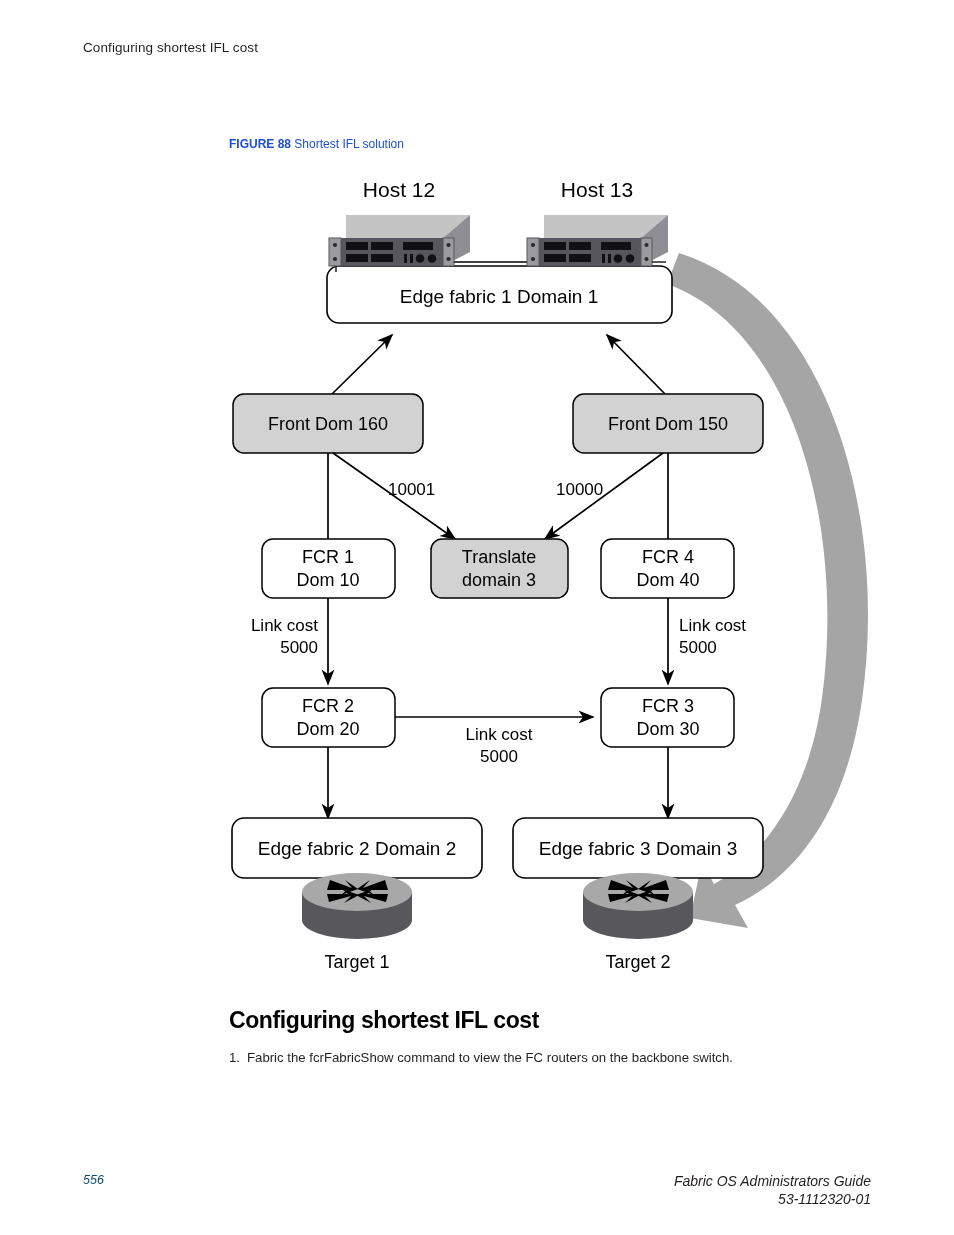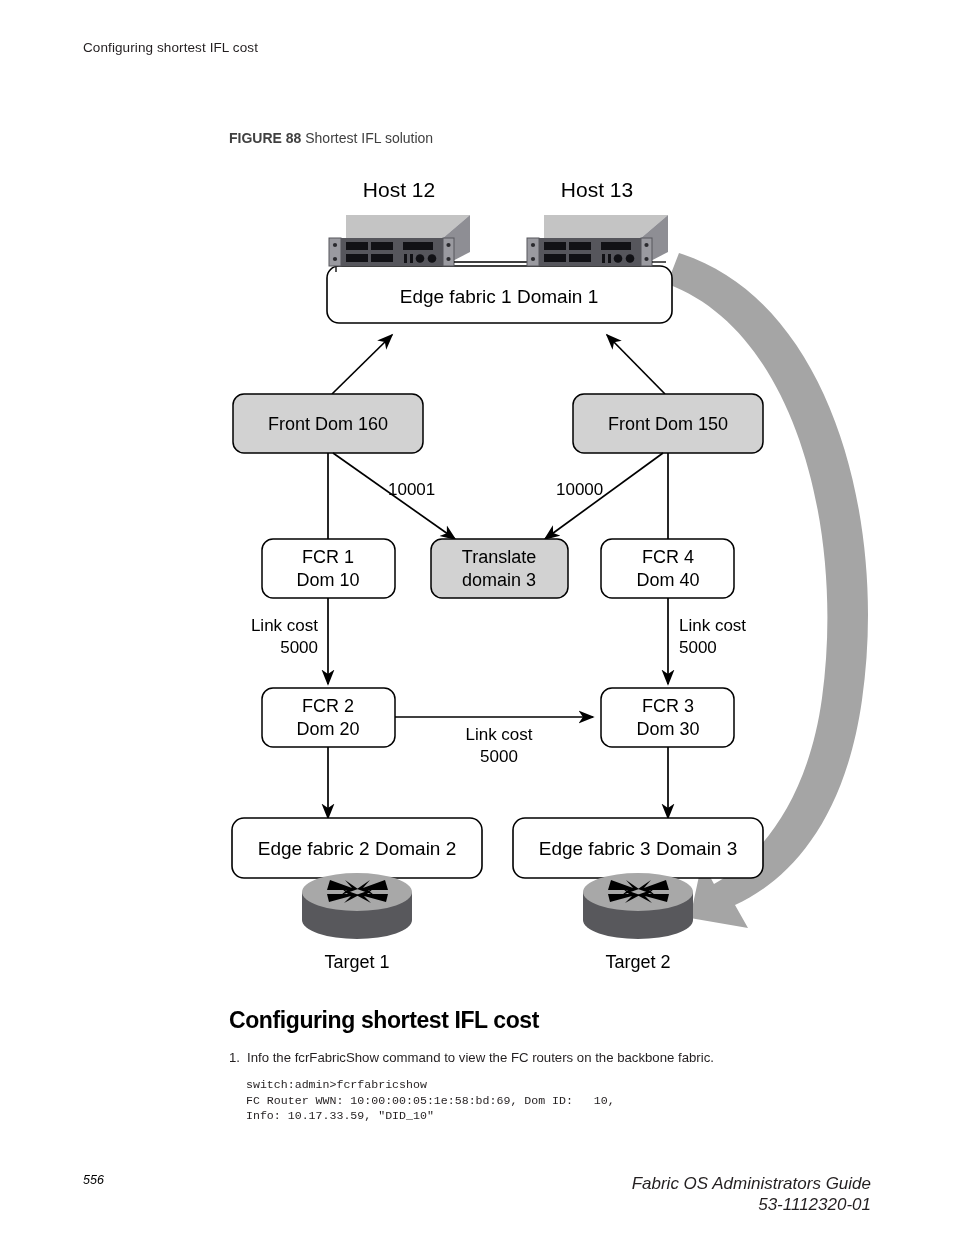--- a/index.html
+++ b/index.html
@@ -27,23 +27,23 @@
     top: 40px;
     font-size: 13.5px;
     color: #231f20;
     letter-spacing: 0.1px;
   }
 
   
   .figure-caption {
     position: absolute;
     left: 229px;
-    top: 130px;
-    font-size: 14px;
-    color: #404040;
+    top: 137px;
+    font-size: 12px;
+    color: #1d4ed8;
   }
   .figure-caption .fig-num {
     font-weight: bold;
   }
 
   
   .diagram {
     position: absolute;
     left: 0;
     top: 0;
@@ -112,28 +112,28 @@
     white-space: pre;
   }
 
   
   .footer-page {
     position: absolute;
     left: 83px;
     top: 1173px;
     font-size: 12.5px;
     font-style: italic;
-    color: #000000;
+    color: #0c4a6e;
   }
   .footer-right {
     position: absolute;
     right: 83px;
     top: 1173px;
     text-align: right;
-    font-size: 17px;
+    font-size: 14px;
     font-style: italic;
     color: #231f20;
     line-height: 1.25;
   }
 </style>
 </head>
 <body>
 
 <div class="page">
 
@@ -301,26 +301,23 @@
       </g>
       <text class="d-label t-target" x="638" y="968" text-anchor="middle">Target 2</text>
 
     </svg>
   </div>
 
   <div class="section-heading">Configuring shortest IFL cost</div>
 
   <div class="step">
     <span class="num">1.</span>
-    <span class="txt"><span>Info the </span><b>fcrFabricShow</b><span> command to view the FC routers on the backbone fabric.</span></span>
+    <span class="txt"><span>Fabric the </span><b>fcrFabricShow</b><span> command to view the FC routers on the backbone switch.</span></span>
   </div>
 
-  <div class="code-block">switch:admin&gt;fcrfabricshow
-FC Router WWN: 10:00:00:05:1e:58:bd:69, Dom ID:   10,
-Info: 10.17.33.59, "DID_10"</div>
 
   <div class="footer-page">556</div>
   <div class="footer-right">
     <div>Fabric OS Administrators Guide</div>
     <div>53-1112320-01</div>
   </div>
 
 </div>
 
 </body></html>

